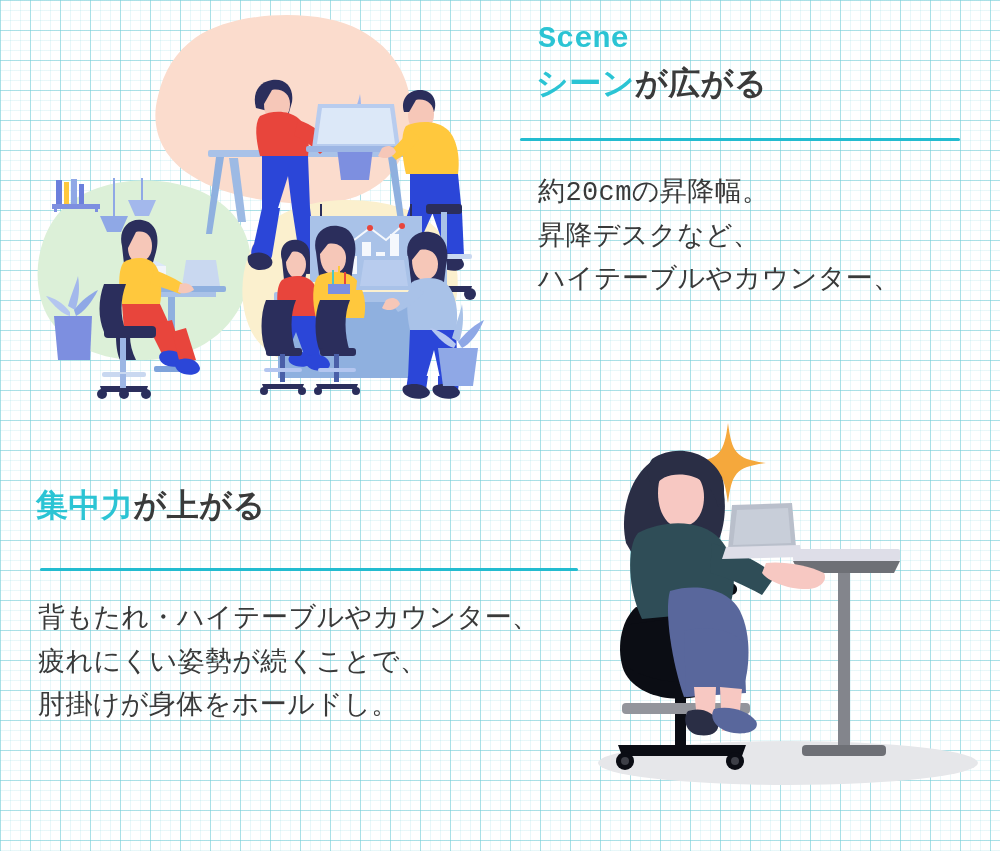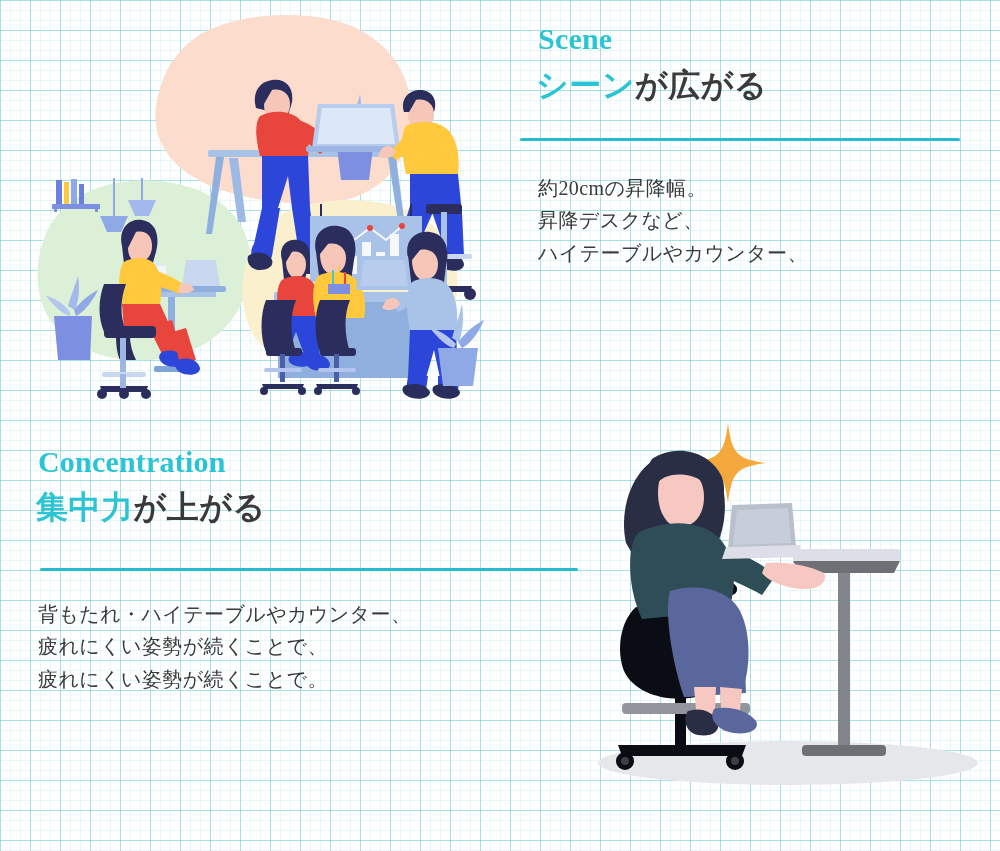--- a/index.html
+++ b/index.html
@@ -16,21 +16,21 @@
     overflow: hidden;
     background-color: #ffffff;
     
     background-image:
       linear-gradient(to right,  rgba(118, 205, 215, 0.55) 1px, transparent 1px),
       linear-gradient(to bottom, rgba(118, 205, 215, 0.55) 1px, transparent 1px),
       linear-gradient(to right,  rgba(150, 220, 228, 0.22) 1px, transparent 1px),
       linear-gradient(to bottom, rgba(150, 220, 228, 0.22) 1px, transparent 1px);
     background-size: 30px 30px, 30px 30px, 10px 10px, 10px 10px;
     background-position: 0 0, 0 0, 0 0, 0 0;
-    font-family: Liberation Serif, serif;
+    font-family: Liberation Mono, monospace;
     -webkit-font-smoothing: antialiased;
   }
 
   .abs { position: absolute; }
 
   
   .eyebrow {
     font-size: 30px;
     font-weight: bold;
     letter-spacing: 0.2px;
@@ -48,21 +48,21 @@
   }
   .headline .hl-accent { color: #2BC4D4; }
 
   .rule {
     height: 3px;
     background: #23BCD0;
     border-radius: 2px;
   }
 
   .body-copy {
-    font-size: 20px;
+    font-size: 27px;
     line-height: 1.62;
     color: #3A3A3A;
     white-space: nowrap;
     letter-spacing: 0.4px;
   }
   .body-copy .accent { color: #D9531E; }
   .body-copy .ln { display: block; }
 
   
   #scene-eyebrow       { left: 538px; top: 24px; }
@@ -313,32 +313,31 @@
   </div>
 
   <div class="abs rule" id="scene-rule"></div>
 
   <div class="abs body-copy" id="scene-body">
     <span class="ln">約20cmの昇降幅。</span>
     <span class="ln">昇降デスクなど、</span>
     <span class="ln">ハイテーブルやカウンター、</span>
   </div>
 
-  <div class="abs eyebrow" id="conc-eyebrow">Concentration</div>
 
   <div class="abs headline" id="conc-headline">
     <span class="hl-accent">集中力</span><span>が上がる</span>
   </div>
 
   <div class="abs rule" id="conc-rule"></div>
 
   <div class="abs body-copy" id="conc-body">
     <span class="ln">背もたれ・ハイテーブルやカウンター、</span>
     <span class="ln">疲れにくい姿勢が続くことで、</span>
-    <span class="ln">疲れにくい姿勢が続くことで。</span>
+    <span class="ln">肘掛けが身体をホールドし。</span>
   </div>
 
   <div class="abs" id="illus-conc">
     <svg viewBox="0 0 410 400" xmlns="http://www.w3.org/2000/svg" aria-hidden="true">
 
       <ellipse cx="208" cy="348" rx="190" ry="22" fill="#E6E7EA"></ellipse>
 
       <path d="M148 8 C152 38 156 44 186 48 C156 52 152 58 148 88 C144 58 140 52 110 48 C140 44 144 38 148 8 Z" fill="#F5A83C"></path>
 
       <g>

